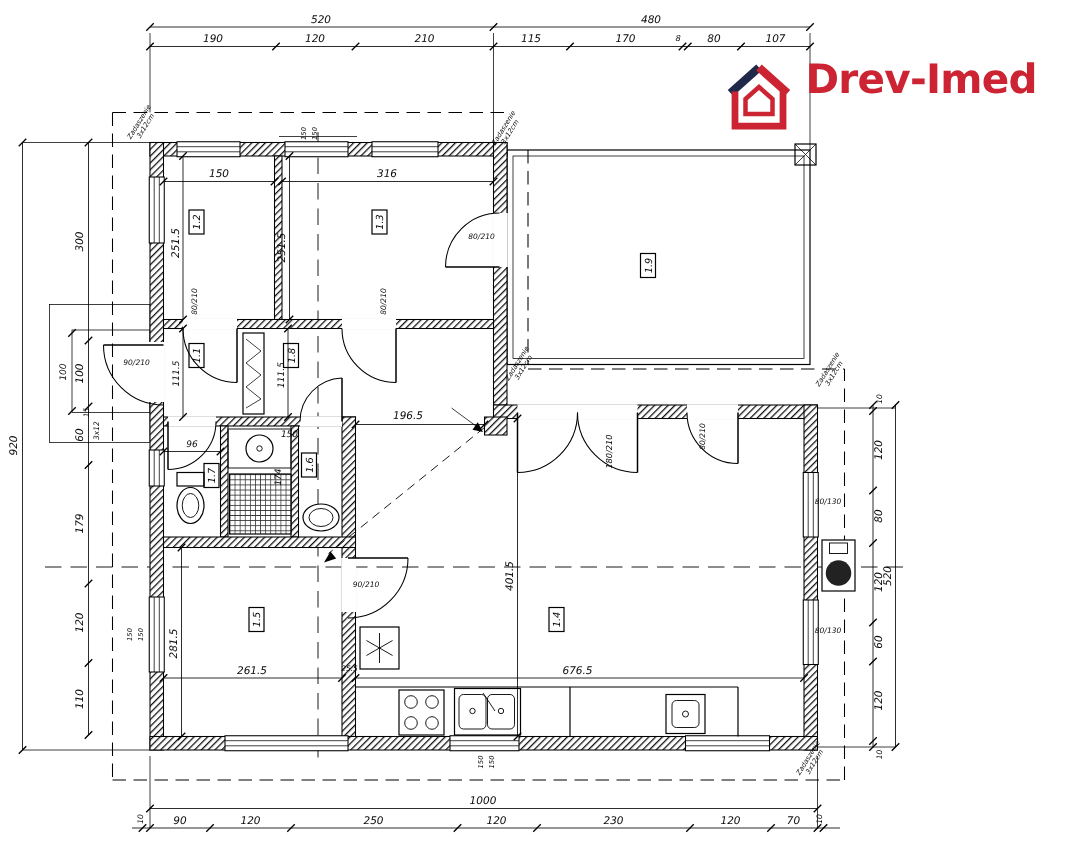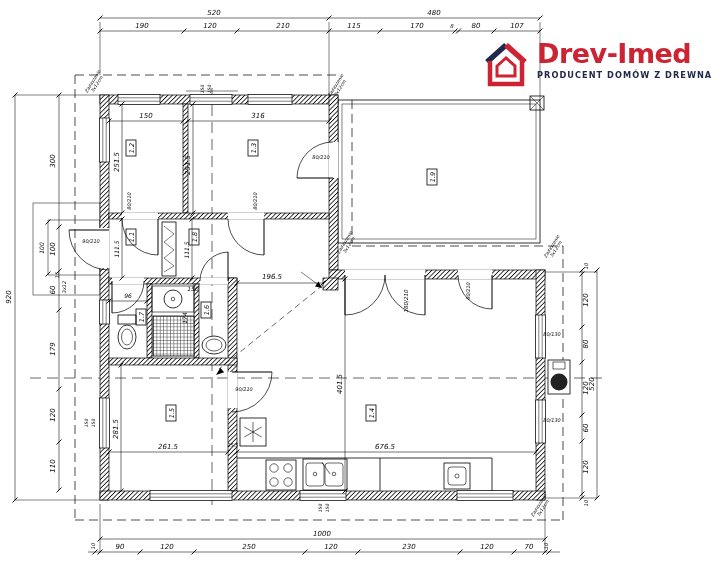--- a/index.html
+++ b/index.html
@@ -33,21 +33,20 @@
   
   <div class="logo">
     <svg width="46" height="50" viewBox="0 0 46 50">
       <path d="M5,22 L24,5" stroke="#20294a" stroke-width="5.5" fill="none"></path>
       <path d="M24,5 L43,22" stroke="#cc2433" stroke-width="5.5" fill="none"></path>
       <path d="M8,21 V44 H40 V21" stroke="#cc2433" stroke-width="4.5" fill="none"></path>
       <path d="M15,26 L24,18 L33,26 V36 H15 Z" stroke="#cc2433" stroke-width="3" fill="#fff"></path>
     </svg>
     <div class="logo-text">
       <div class="logo-title">Drev-Imed</div>
-      <div class="logo-sub">PRODUCENT DOMÓW Z DREWNA</div>
     </div>
   </div>
 
   <svg width="725" height="576" viewBox="0 0 725 576">
     <defs>
       <pattern id="hatch" width="3.2" height="3.2" patternUnits="userSpaceOnUse" patternTransform="rotate(45)">
         <rect width="3.2" height="3.2" fill="#fff"></rect>
         <line x1="0" y1="0" x2="0" y2="3.2" stroke="#111" stroke-width="1.7"></line>
       </pattern>
       <pattern id="grid" width="3.4" height="3.4" patternUnits="userSpaceOnUse">

